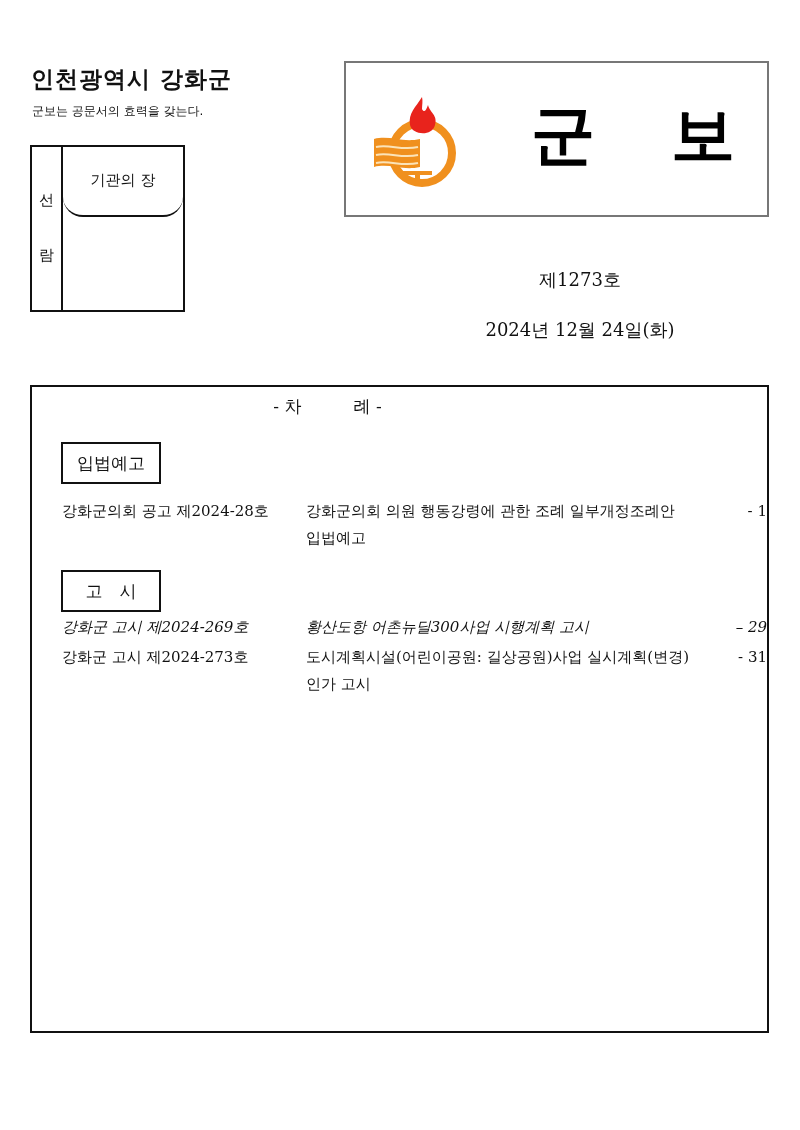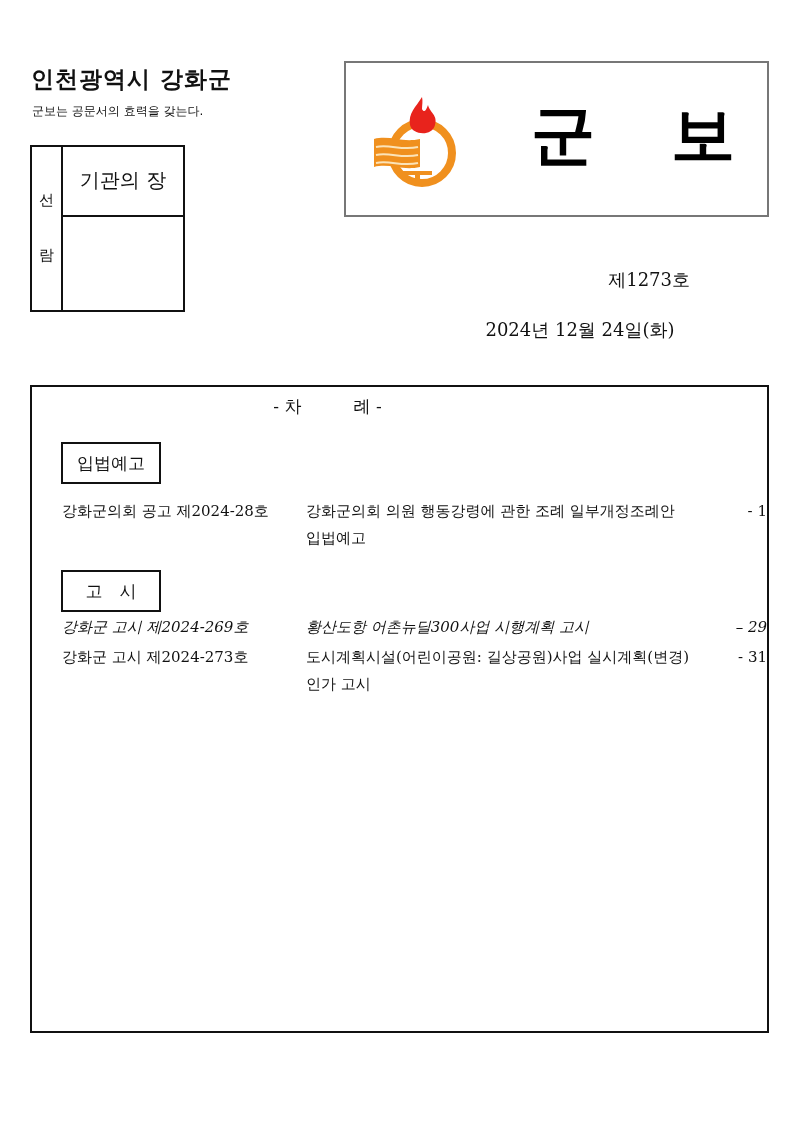--- a/index.html
+++ b/index.html
@@ -3,24 +3,24 @@
 <meta charset="utf-8">
 <style>
   html, body { margin: 0; padding: 0; background: #ffffff; }
   body { width: 800px; height: 1130px; position: relative; overflow: hidden; color: #111; font-family: "DejaVu Serif", "Liberation Serif", serif; }
   .abs { position: absolute; }
   .org-title { left: 31px; top: 64px; font-family: "DejaVu Sans", sans-serif; font-weight: bold; font-size: 23px; letter-spacing: 1px; color: #111; }
   .tagline { left: 32px; top: 103px; font-family: "DejaVu Sans", sans-serif; font-size: 12px; color: #111; }
   .sel-box { left: 30px; top: 145px; width: 151px; height: 163px; border: 2px solid #111; }
   .sel-side { position: absolute; left: 0; top: 0; width: 29px; height: 163px; border-right: 2px solid #111; }
   .sel-char { position: absolute; left: 0; width: 29px; text-align: center; font-family: "DejaVu Sans", sans-serif; font-size: 15px; }
-  .sel-top { position: absolute; left: 31px; top: 0; width: 120px; height: 68px; border-bottom: 2px solid #111; text-align: center; line-height: 66px; font-family: "DejaVu Sans", sans-serif; font-size: 20px; }
+  .sel-top { position: absolute; left: 31px; top: 0; width: 120px; height: 68px; border-bottom: 2px solid #111; text-align: center; line-height: 66px; font-family: "DejaVu Sans", sans-serif; font-size: 15px; border-radius: 20px; }
   .mast { left: 344px; top: 61px; width: 421px; height: 152px; border: 2px solid #777; }
   .mast-title { position: absolute; top: 32px; font-family: "DejaVu Sans", sans-serif; font-weight: bold; font-size: 64px; line-height: 80px; color: #000; }
-  .issue { left: 470px; top: 268px; width: 220px; text-align: right; font-size: 18px; }
+  .issue { left: 470px; top: 268px; width: 220px; text-align: center; font-size: 18px; }
   .date { left: 440px; top: 318px; width: 280px; text-align: center; font-size: 18px; }
   .toc-box { left: 30px; top: 385px; width: 735px; height: 644px; border: 2px solid #111; }
   .toc-heading { position: absolute; left: 0; top: 8px; width: 591px; text-align: center; font-size: 17px; }
   .toc-heading span { display: inline-block; }
   .section { position: absolute; left: 29px; border: 2px solid #111; height: 38px; line-height: 38px; text-align: center; font-family: "DejaVu Sans", sans-serif; font-size: 17px; }
   .entry { position: absolute; left: 30px; width: 705px; font-size: 15px; line-height: 27px; font-family: "DejaVu Serif", serif; }
   .entry .num { position: absolute; left: 0; top: 0; white-space: nowrap; }
   .entry .title { position: absolute; left: 244px; top: 0; width: 420px; }
   .entry .page { position: absolute; right: 0; top: 0; white-space: nowrap; }
 </style>

